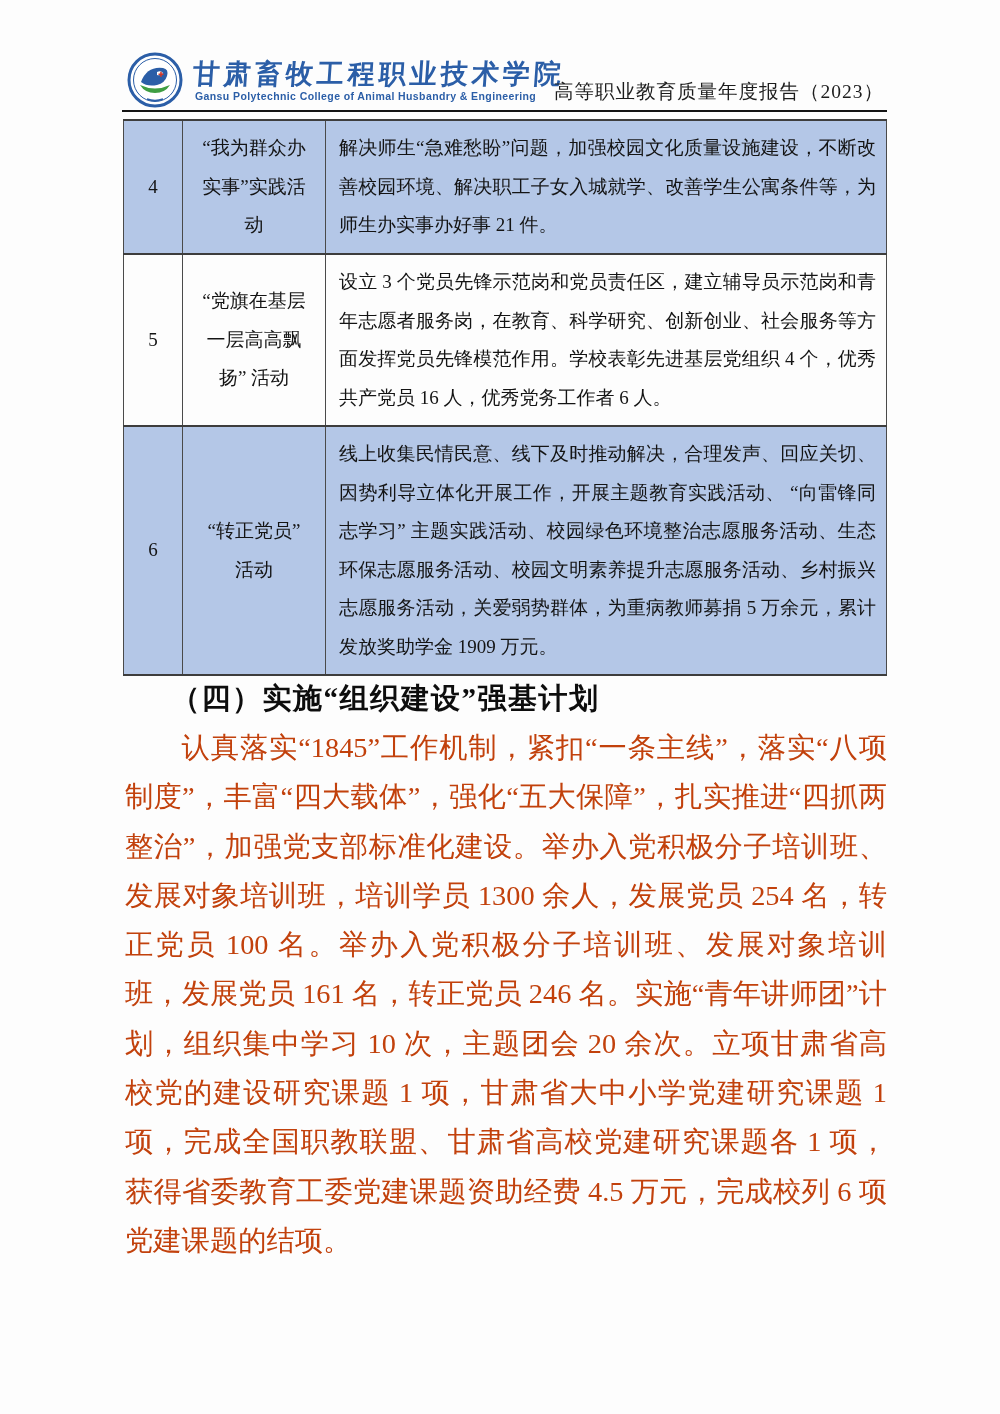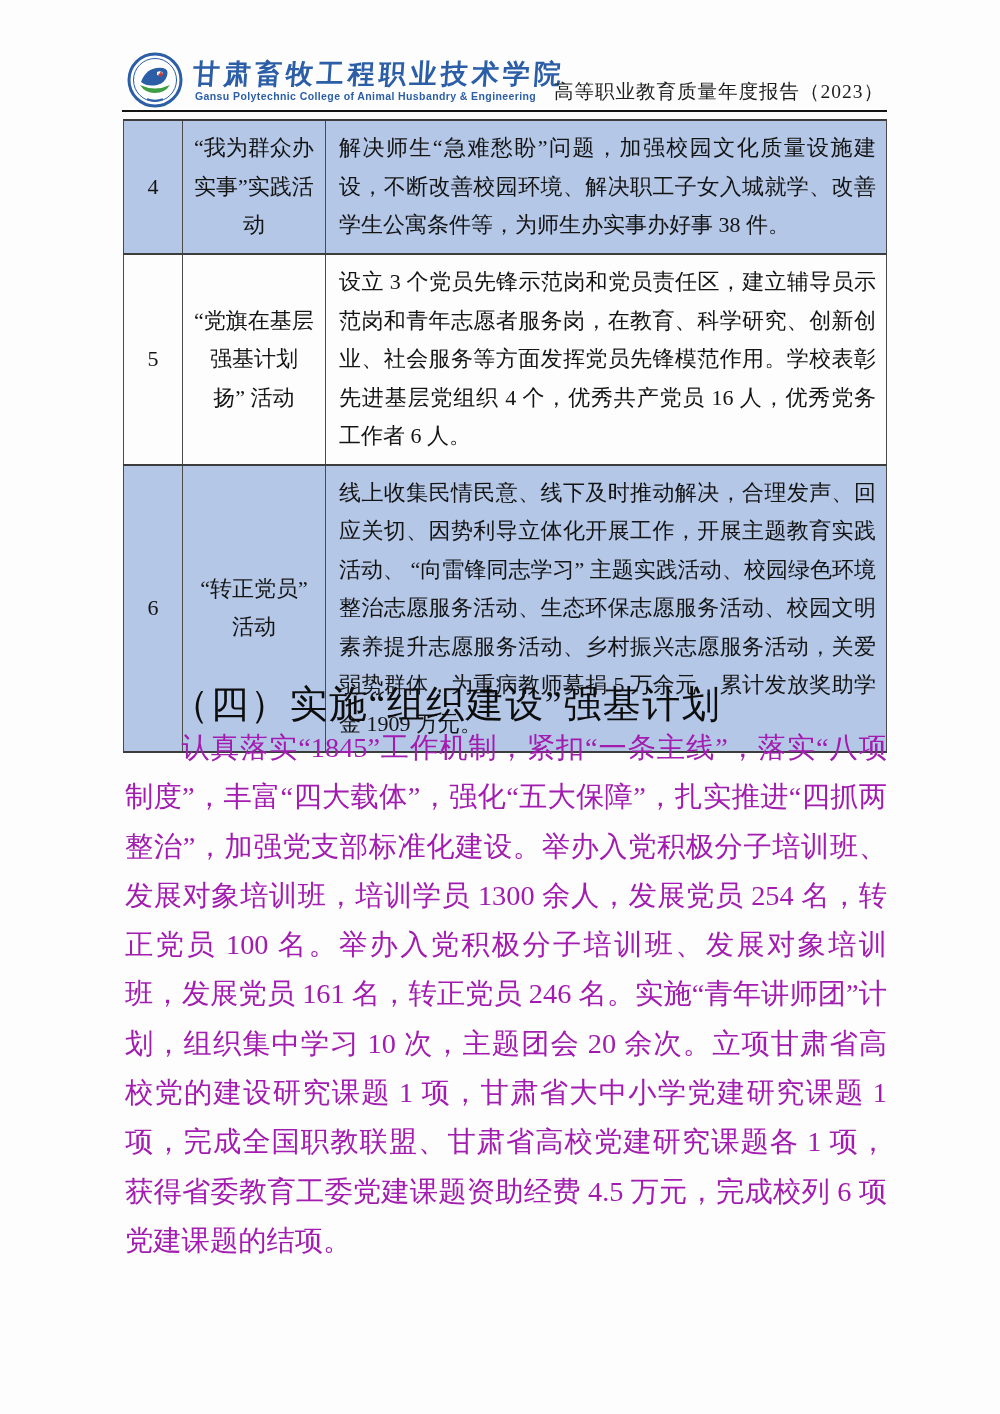--- a/index.html
+++ b/index.html
@@ -42,44 +42,44 @@
     position:absolute; left:123px; top:119px; width:764px;
     border-collapse:collapse; table-layout:fixed;
   }
   .act-table col.c1 { width:59px; }
   .act-table col.c2 { width:143px; }
   .act-table td {
     border:1.2px solid #4a4a4a;
     border-top:2.2px solid #3d3d3d;
     border-bottom:2.2px solid #3d3d3d;
     vertical-align:middle;
-    font-size:22px; line-height:38.5px; color:#141414;
+    font-size:19px; line-height:38.5px; color:#141414;
   }
   .act-table tr.row-blue td { background:var(--row-highlight); }
   .cell-num { text-align:center; font-size:20px; }
   .cell-activity { text-align:center; white-space:pre-line; padding:2px 4px; }
   .cell-desc {
     text-align:justify; text-justify:inter-ideograph;
     padding:8px 10px 8px 13px;
   }
   tr.h-row4 { height:134px; }
   tr.h-row5 { height:170px; }
   tr.h-row6 { height:238px; }
 
   
   .section-heading {
     position:absolute; left:125px; top:679px; width:762px;
     padding-left:46px;
-    font-size:38px; font-weight:normal; letter-spacing:1.5px; color:#0d0d0d;
+    font-size:29px; font-weight:bold; letter-spacing:1.5px; color:#0d0d0d;
   }
   .body-paragraph {
     position:absolute; left:125px; top:723px; width:762px;
     font-size:28.3px; line-height:49.3px;
     text-align:justify; text-justify:inter-ideograph;
-    text-indent:2em; color:#a21caf;
+    text-indent:2em; color:#c2410c;
   }
 
   
   .page-number {
     position:absolute; left:0; top:1300px; width:1000px;
     text-align:center; font-size:23px; color:#1a1a1a;
   }
 </style>
 </head>
 <body>
@@ -110,26 +110,26 @@
         <col class="c1">
         <col class="c2">
         <col class="c3">
       </colgroup>
     <tbody>
       <tr class="row-blue h-row4">
         <td class="cell-num">4</td>
         <td class="cell-activity">“我为群众办
 实事”实践活
 动</td>
-        <td class="cell-desc">解决师生“急难愁盼”问题，加强校园文化质量设施建设，不断改善校园环境、解决职工子女入城就学、改善学生公寓条件等，为师生办实事办好事 38 件。</td>
+        <td class="cell-desc">解决师生“急难愁盼”问题，加强校园文化质量设施建设，不断改善校园环境、解决职工子女入城就学、改善学生公寓条件等，为师生办实事办好事 21 件。</td>
       </tr>
       <tr class="h-row5">
         <td class="cell-num">5</td>
         <td class="cell-activity">“党旗在基层
-强基计划
+一层高高飘
 扬” 活动</td>
         <td class="cell-desc">设立 3 个党员先锋示范岗和党员责任区，建立辅导员示范岗和青年志愿者服务岗，在教育、科学研究、创新创业、社会服务等方面发挥党员先锋模范作用。学校表彰先进基层党组织 4 个，优秀共产党员 16 人，优秀党务工作者 6 人。</td>
       </tr>
       <tr class="row-blue h-row6">
         <td class="cell-num">6</td>
         <td class="cell-activity">“转正党员”
 活动</td>
         <td class="cell-desc">线上收集民情民意、线下及时推动解决，合理发声、回应关切、因势利导立体化开展工作，开展主题教育实践活动、 “向雷锋同志学习” 主题实践活动、校园绿色环境整治志愿服务活动、生态环保志愿服务活动、校园文明素养提升志愿服务活动、乡村振兴志愿服务活动，关爱弱势群体，为重病教师募捐 5 万余元，累计发放奖助学金 1909 万元。</td>
       </tr>
     </tbody>

